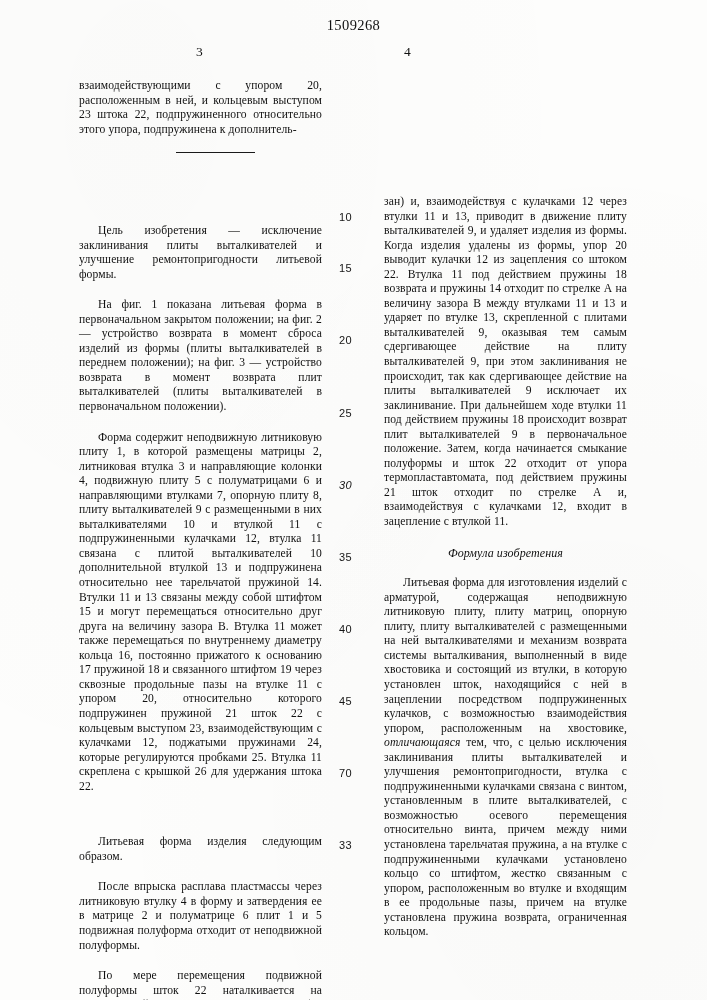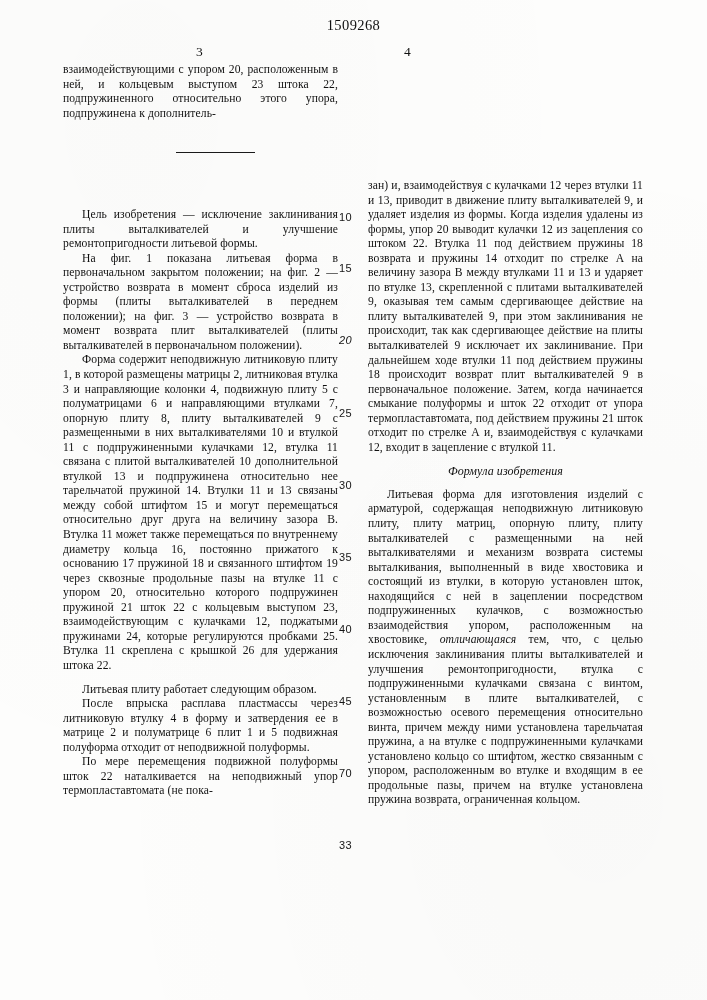--- a/index.html
+++ b/index.html
@@ -64,21 +64,21 @@
     text-align: justify;
     text-justify: inter-word;
     letter-spacing: 0.1px;
   }
   .col.left  { left: 63px; }
   .col.right { left: 368px; }
 
   .block-top { top: 63px; }
 
   .col p {
-    margin: 0;
+    margin: 16px;
   }
   .col p.ind { text-indent: 19px; }
   .col p.noind { text-indent: 0; }
 
   
   .body-left  { top: 208px; }
   .body-right { top: 179px; }
 
   
   .sep-rule {
@@ -135,38 +135,38 @@
   </div>
 
 
   <div class="sep-rule"></div>
 
   <div class="col left body-left">
     <p class="ind">Цель изобретения — исключение заклинивания плиты выталкивателей и улучшение ремонтопригодности литьевой формы.</p>
     <p class="ind">На фиг. 1 показана литьевая форма в первоначальном закрытом положении; на фиг. 2 — устройство возврата в момент сброса изделий из формы (плиты выталкивателей в переднем положении); на фиг. 3 — устройство возврата в момент возврата плит выталкивателей (плиты выталкивателей в первоначальном положении).</p>
     <p class="ind">Форма содержит неподвижную литниковую плиту 1, в которой размещены матрицы 2, литниковая втулка 3 и направляющие колонки 4, подвижную плиту 5 с полуматрицами 6 и направляющими втулками 7, опорную плиту 8, плиту выталкивателей 9 с размещенными в них выталкивателями 10 и втулкой 11 с подпружиненными кулачками 12, втулка 11 связана с плитой выталкивателей 10 дополнительной втулкой 13 и подпружинена относительно нее тарельчатой пружиной 14. Втулки 11 и 13 связаны между собой штифтом 15 и могут перемещаться относительно друг друга на величину зазора В. Втулка 11 может также перемещаться по внутреннему диаметру кольца 16, постоянно прижатого к основанию 17 пружиной 18 и связанного штифтом 19 через сквозные продольные пазы на втулке 11 с упором 20, относительно которого подпружинен пружиной 21 шток 22 с кольцевым выступом 23, взаимодействующим с кулачками 12, поджатыми пружинами 24, которые регулируются пробками 25. Втулка 11 скреплена с крышкой 26 для удержания штока 22.</p>
     <div class="spacer-sm"></div>
-    <p class="ind">Литьевая плиту работает следующим образом.</p>
+    <p class="ind">Литьевая форма изделия следующим образом.</p>
     <p class="ind">После впрыска расплава пластмассы через литниковую втулку 4 в форму и затвердения ее в матрице 2 и полуматрице 6 плит 1 и 5 подвижная полуформа отходит от неподвижной полуформы.</p>
     <p class="ind">По мере перемещения подвижной полуформы шток 22 наталкивается на неподвижный упор термопластавтомата (не пока-</p>
   </div>
 
   <div class="col right body-right">
     <p class="noind">зан) и, взаимодействуя с кулачками 12 через втулки 11 и 13, приводит в движение плиту выталкивателей 9, и удаляет изделия из формы. Когда изделия удалены из формы, упор 20 выводит кулачки 12 из зацепления со штоком 22. Втулка 11 под действием пружины 18 возврата и пружины 14 отходит по стрелке А на величину зазора В между втулками 11 и 13 и ударяет по втулке 13, скрепленной с плитами выталкивателей 9, оказывая тем самым сдергивающее действие на плиту выталкивателей 9, при этом заклинивания не происходит, так как сдергивающее действие на плиты выталкивателей 9 исключает их заклинивание. При дальнейшем ходе втулки 11 под действием пружины 18 происходит возврат плит выталкивателей 9 в первоначальное положение. Затем, когда начинается смыкание полуформы и шток 22 отходит от упора термопластавтомата, под действием пружины 21 шток отходит по стрелке А и, взаимодействуя с кулачками 12, входит в зацепление с втулкой 11.</p>
 
     <div class="formula-heading">Формула изобретения</div>
 
     <p class="ind"><span>Литьевая форма для изготовления изделий с арматурой, содержащая неподвижную литниковую плиту, плиту матриц, опорную плиту, плиту выталкивателей с размещенными на ней выталкивателями и механизм возврата системы выталкивания, выполненный в виде хвостовика и состоящий из втулки, в которую установлен шток, находящийся с ней в зацеплении посредством подпружиненных кулачков, с возможностью взаимодействия упором, расположенным на хвостовике, </span><span class="it">отличающаяся</span><span> тем, что, с целью исключения заклинивания плиты выталкивателей и улучшения ремонтопригодности, втулка с подпружиненными кулачками связана с винтом, установленным в плите выталкивателей, с возможностью осевого перемещения относительно винта, причем между ними установлена тарельчатая пружина, а на втулке с подпружиненными кулачками установлено кольцо со штифтом, жестко связанным с упором, расположенным во втулке и входящим в ее продольные пазы, причем на втулке установлена пружина возврата, ограниченная кольцом.</span></p>
   </div>
 
   <div class="gutter">
       <span style="top: 211px;">10</span>
       <span style="top: 262px;">15</span>
-      <span style="top: 334px; font-style: italic;">20</span>
+      <span style="top: 334px;">20</span>
       <span style="top: 407px;">25</span>
-      <span style="top: 479px;">30</span>
+      <span style="top: 479px; font-style: italic;">30</span>
       <span style="top: 551px;">35</span>
       <span style="top: 623px;">40</span>
       <span style="top: 695px;">45</span>
       <span style="top: 767px;">70</span>
       <span style="top: 839px;">33</span>
     </div>
 </div>
 
 </body></html>

